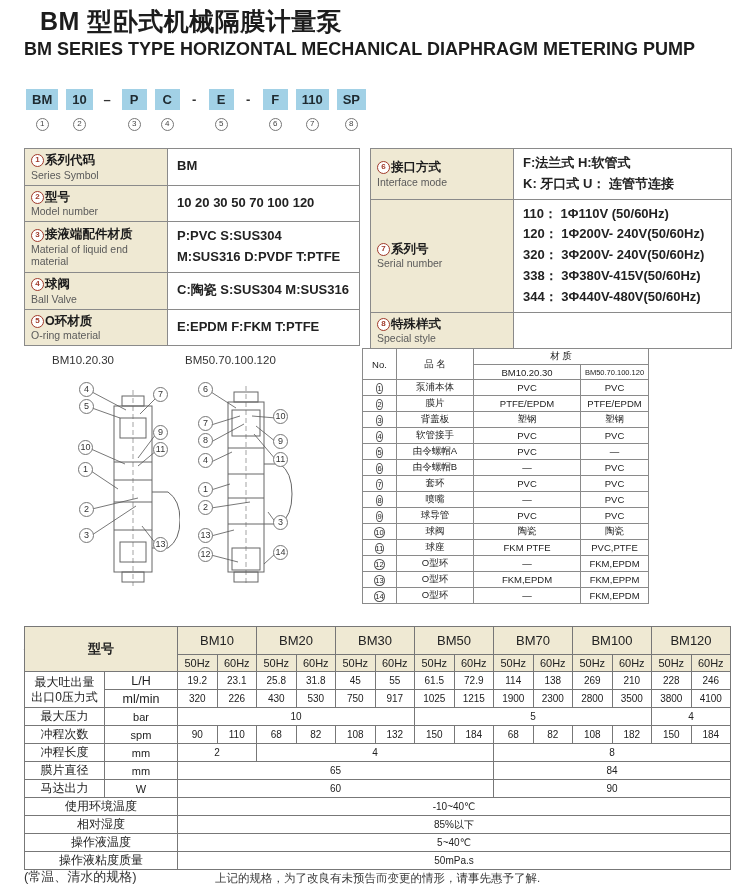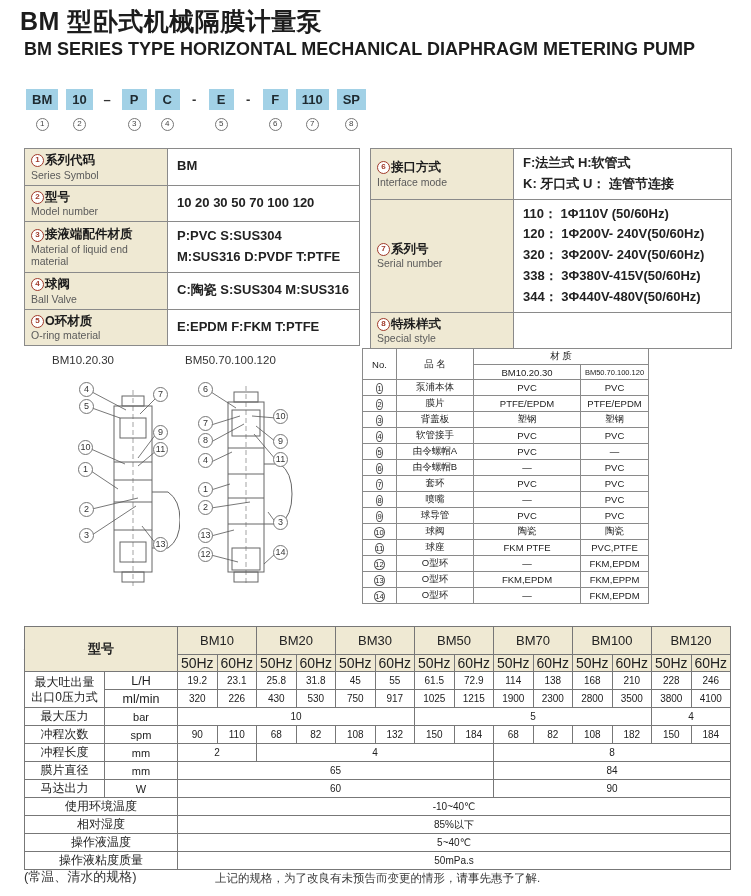--- a/index.html
+++ b/index.html
@@ -1,20 +1,20 @@
 <!DOCTYPE html>
 <html><head>
 <meta charset="utf-8">
 <style>
   html,body{margin:0;padding:0;background:#fff;}
   body{font-family:"Liberation Sans","DejaVu Sans",sans-serif;color:#1c1c1c;}
   .page{position:relative;width:751px;height:896px;background:#ffffff;overflow:hidden;}
 
   
-  .h1{position:absolute;left:20px;top:5px;font-size:25px;font-weight:bold;letter-spacing:.5px;white-space:nowrap;}
+  .h1{position:absolute;left:40px;top:5px;font-size:25px;font-weight:bold;letter-spacing:.5px;white-space:nowrap;}
   .h2{position:absolute;left:24px;top:39px;font-size:18px;font-weight:bold;white-space:nowrap;}
   .sec-head{position:absolute;font-weight:bold;white-space:nowrap;}
   #sec-model{left:24px;top:61px;font-size:17px;}
   #sec-spec{left:24px;top:597px;font-size:16px;margin-top:36px;}
   .sec-head .en{font-weight:600;}
 
   
   #modelcode{position:absolute;left:26px;top:89px;display:flex;align-items:flex-start;gap:8px;}
   .mc-col{display:flex;flex-direction:column;align-items:center;gap:8px;}
   .mc-box{background:#a2d1e6;padding:3px 6px;min-width:13px;text-align:center;font-size:13px;font-weight:bold;color:#1e2a30;}
@@ -53,21 +53,21 @@
   .parts th,.parts td{border:1px solid #8a8a8a;text-align:center;padding:1px 2px;font-size:9.5px;font-weight:normal;height:13px;color:#222;}
   .parts thead th{height:12px;}
   .parts .sm{font-size:7.5px;}
   .parts .cnum{margin:0 auto;width:12px;height:12px;line-height:9.5px;font-size:7.5px;border-color:#555;color:#222;}
 
   
   #spec{position:absolute;left:24px;top:626px;width:707px;}
   table.spec{width:100%;border-collapse:collapse;border:1.6px solid #444;table-layout:fixed;}
   .spec th,.spec td{border:1px solid #777;text-align:center;padding:0 1px;font-weight:normal;color:#222;}
   .spec thead tr.r1 th{background:#efe9d3;font-size:13px;height:27px;}
-  .spec thead tr.r2 th{background:#efe9d3;font-size:14px;height:16px;}
+  .spec thead tr.r2 th{background:#efe9d3;font-size:11px;height:16px;}
   .spec thead th.model{font-size:13.5px;font-weight:bold;}
   .spec tbody td{font-size:10px;height:17px;}
   .spec tbody td.lb{font-size:12px;white-space:pre-line;line-height:1.2;}
   .spec tbody td.un{font-size:11px;}
   .spec tbody td.un.big{font-size:12.5px;}
 
   
   #footer-left{position:absolute;left:24px;top:868px;font-size:13px;color:#333;white-space:nowrap;}
   #footer-note{position:absolute;left:215px;top:871px;font-size:11.5px;color:#3a3a3a;white-space:nowrap;}
 </style>
@@ -493,21 +493,21 @@
             <td>19.2</td>
             <td>23.1</td>
             <td>25.8</td>
             <td>31.8</td>
             <td>45</td>
             <td>55</td>
             <td>61.5</td>
             <td>72.9</td>
             <td>114</td>
             <td>138</td>
-            <td>168</td>
+            <td>269</td>
             <td>210</td>
             <td>228</td>
             <td>246</td>
           </tr>
           <tr>
 
           <td class="un big">ml/min</td>
             <td>320</td>
             <td>226</td>
             <td>430</td>

